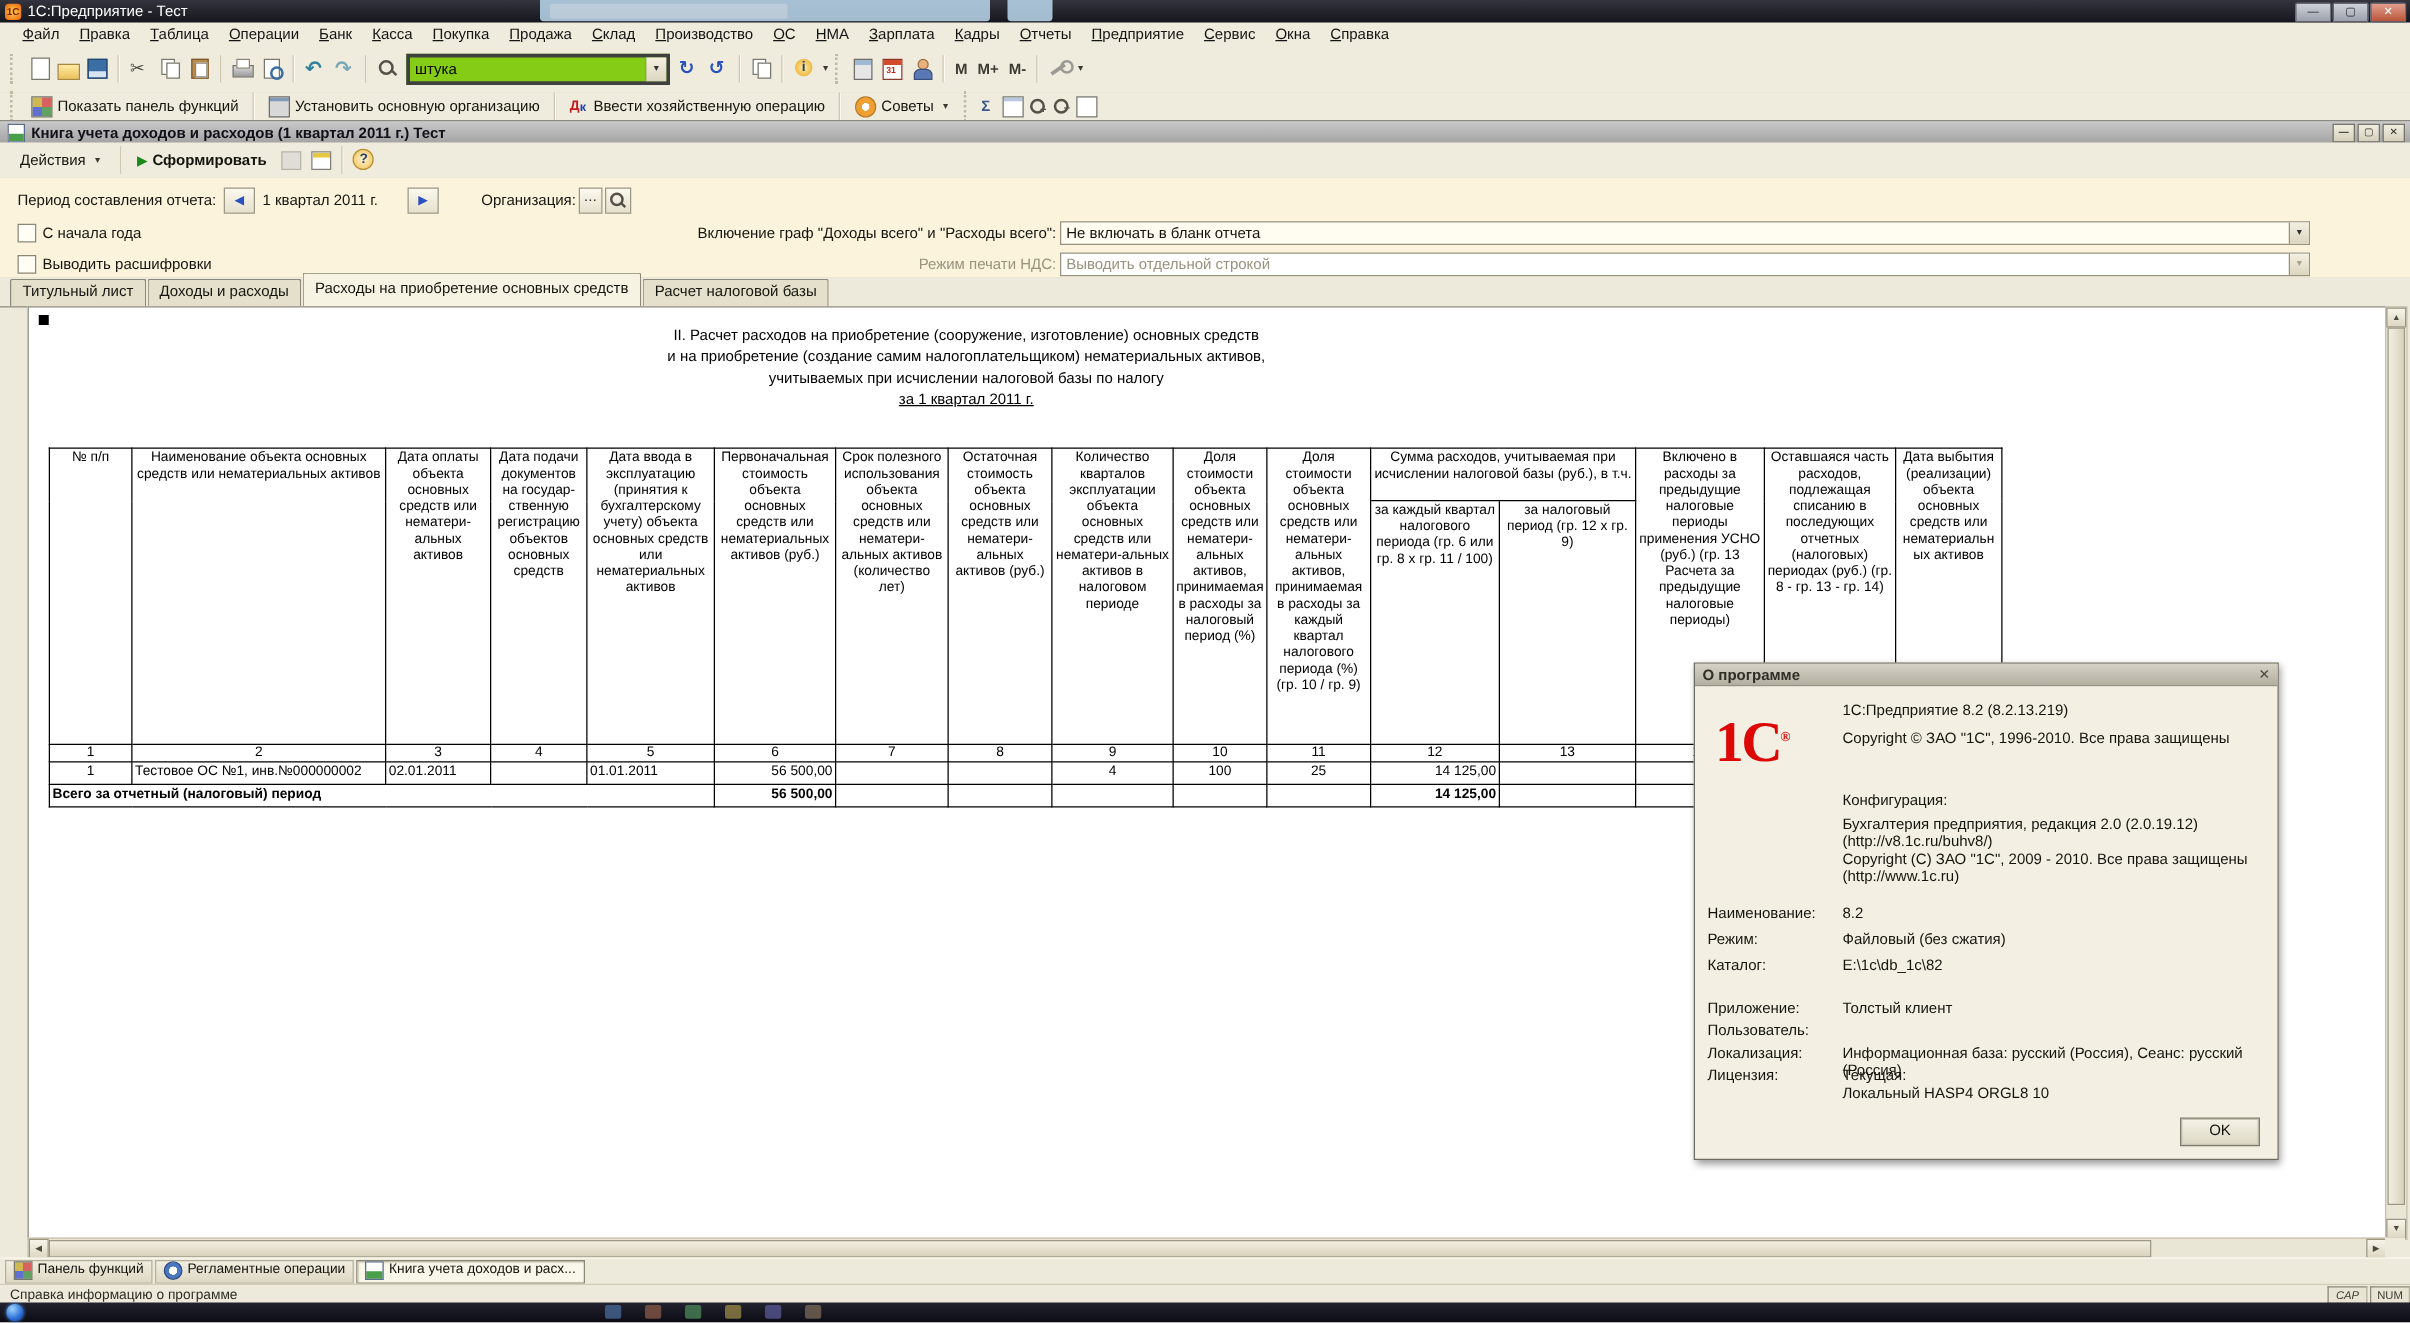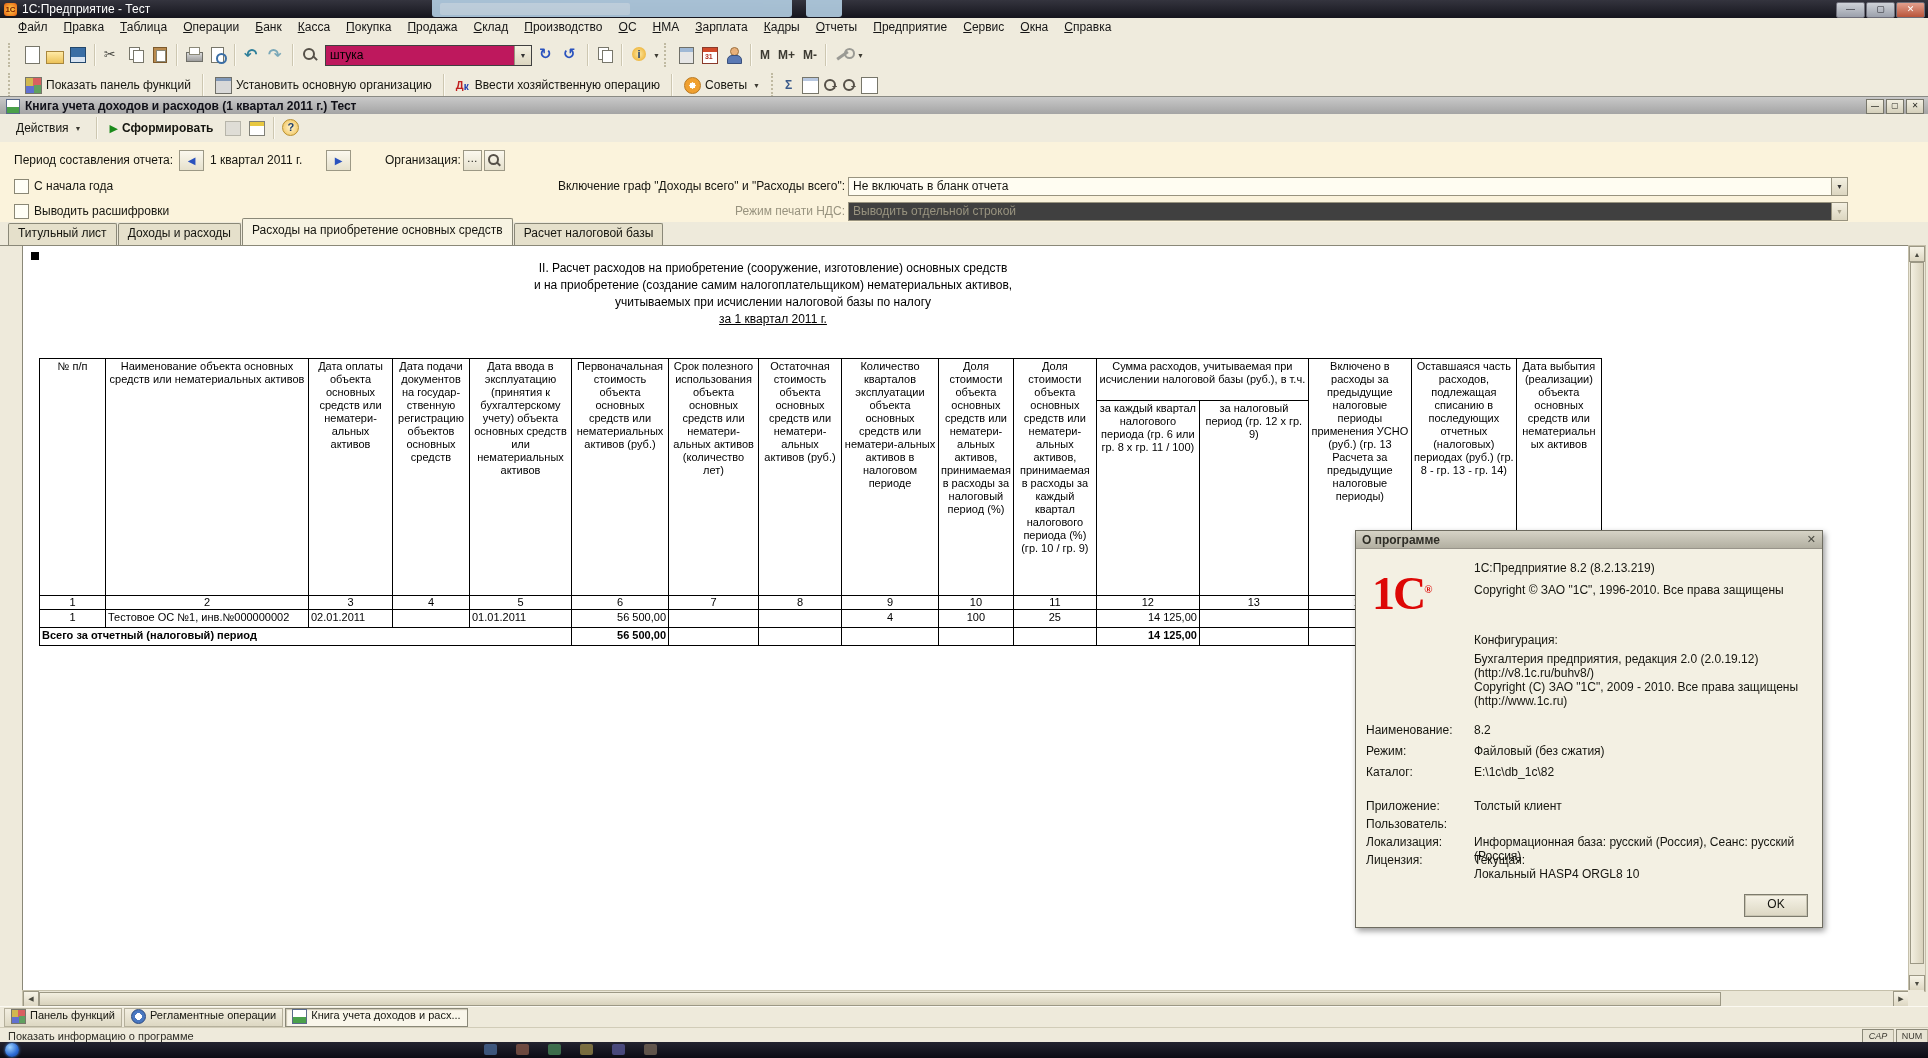--- a/index.html
+++ b/index.html
@@ -53,21 +53,21 @@
   .i-calcbtn::before{content:"";left:3px;top:2px;width:13px;height:15px;background:#e6e6e6;border:1px solid #6f6f68;
     box-shadow:inset 0 4px 0 #9fb8d5;}
   .i-cal::before{content:"";left:2px;top:2px;width:14px;height:15px;background:#fff;border:1px solid #8a3a2a;box-shadow:inset 0 4px 0 #d24a2a;}
   .i-cal::after{content:"31";left:5px;top:8px;font-size:7px;color:#b03020;font-weight:bold;}
   .i-user::before{content:"";left:6px;top:2px;width:7px;height:7px;border-radius:50%;background:#e8b07a;border:1px solid #9a7040;}
   .i-user::after{content:"";left:3px;top:10px;width:13px;height:7px;border-radius:5px 5px 0 0;background:#5a79b4;border:1px solid #3a507c;}
   .i-wrench::before{content:"";left:3px;top:9px;width:13px;height:3px;background:#9a9a94;transform:rotate(-35deg);}
   .i-wrench::after{content:"";left:11px;top:3px;width:7px;height:7px;border:2px solid #9a9a94;border-radius:50%;}
   .mbtn{font-weight:bold;font-size:12px;color:#3c3a32;padding:0 4px;}
   .caret{font-size:7px;color:#3c3a32;margin:0 2px;}
-  .combo{display:flex;align-items:center;height:19px;background:#be185d;border:1px solid #404040;width:205px;margin:0 3px;}
+  .combo{display:flex;align-items:center;height:19px;background:#84cc16;border:3px solid #404040;width:205px;margin:0 3px;}
   .combo .val{flex:1;padding:0 4px;font-size:12px;}
   .combo .cbtn{width:16px;height:100%;background:linear-gradient(#f4f0e1,#dcd6c0);border-left:1px solid #98937f;
     font-size:7px;display:flex;align-items:center;justify-content:center;color:#333;}
   
   .t2btn{display:flex;align-items:center;gap:4px;padding:1px 7px;height:19px;color:#15150f;}
   .t2i{width:15px;height:15px;position:relative;display:inline-block;}
   .i-panelfn{background:conic-gradient(#d86060 0 25%,#60a060 0 50%,#6070d0 0 75%,#d0b850 0);border:1px solid #77766a;}
   .i-org{background:#d8d8d8;border:1px solid #6f6f68;box-shadow:inset 0 3px 0 #8098b8;}
   .i-hozop::before{content:"Д";position:absolute;left:0;top:1px;color:#c02020;font-weight:bold;font-size:11px;}
   .i-hozop::after{content:"к";position:absolute;left:8px;top:3px;color:#2040b0;font-weight:bold;font-size:10px;}
@@ -109,21 +109,21 @@
   .field .fval{flex:1;padding:0 4px;white-space:nowrap;overflow:hidden;}
   .fcaret{width:15px;height:100%;background:linear-gradient(#f4f0e1,#dcd6c0);border-left:1px solid #98937f;
     font-size:7px;display:flex;align-items:center;justify-content:center;color:#333;}
   .dotsbtn{width:17px;height:19px;border:1px solid #9c9885;background:linear-gradient(#fbf8ee,#e6e1cd);
     text-align:center;line-height:15px;font-size:11px;margin-left:2px;}
   .magbtn{width:19px;height:19px;border:1px solid #9c9885;background:linear-gradient(#fbf8ee,#e6e1cd);position:relative;margin-left:2px;}
   .magbtn::before{content:"";position:absolute;left:3px;top:3px;width:7px;height:7px;border:2px solid #555048;border-radius:50%;}
   .magbtn::after{content:"";position:absolute;left:11px;top:12px;width:5px;height:2px;background:#555048;transform:rotate(45deg);}
   .cb{width:13px;height:13px;background:#fffef6;border:1px solid #8a8775;margin-right:5px;}
   .dis{color:#98937f;}
-  .field.dis{background:#404040;color:#98937f;justify-content:flex-end;}
+  .field.dis{background:#ffffff;color:#98937f;justify-content:flex-end;}
   .field.dis .fcaret{color:#a8a28c;}
   
   .tabsrow{left:0;top:222px;width:1928px;height:23px;background:#eeeadb;display:flex;align-items:flex-end;padding-left:8px;font-size:12px;}
   .tab{height:19px;padding:2px 9px 0;border:1px solid #8a8878;border-bottom:none;background:#e5e0cb;
     margin-right:1px;border-radius:2px 2px 0 0;color:#15150f;}
   .tab.active{background:#f7f3e2;height:22px;padding-top:4px;}
   
   .gutterL{left:0;top:245px;width:22px;height:745px;background:#eeeadb;border-top:1px solid #8a8878;}
   .sheet{left:22px;top:245px;width:1886px;height:745px;background:#fff;border:1px solid #8a8878;overflow:hidden;}
   .marker{position:absolute;left:8px;top:6px;width:8px;height:8px;background:#000;}
@@ -520,21 +520,21 @@
   <div class="wtab">
     <span class="wti i-wreg"></span>
     <span>Регламентные операции</span>
   </div>
   <div class="wtab active">
     <span class="wti i-wbook"></span>
     <span>Книга учета доходов и расх...</span>
   </div>
 </div>
 <div class="abs statusbar">
-  <span>Показать информацию о программе</span>
+  <span>Справка информацию о программе</span>
   <span class="indic cap">CAP</span>
   <span class="indic num">NUM</span>
 </div>
 <div class="abs taskbar">
   <div class="orb"></div>
   <div class="tico" style="left:484px;background:#4a6b9a;"></div>
   <div class="tico" style="left:516px;background:#8a5a4a;"></div>
   <div class="tico" style="left:548px;background:#4a8a5a;"></div>
   <div class="tico" style="left:580px;background:#9a8a4a;"></div>
   <div class="tico" style="left:612px;background:#5a5a9a;"></div>

